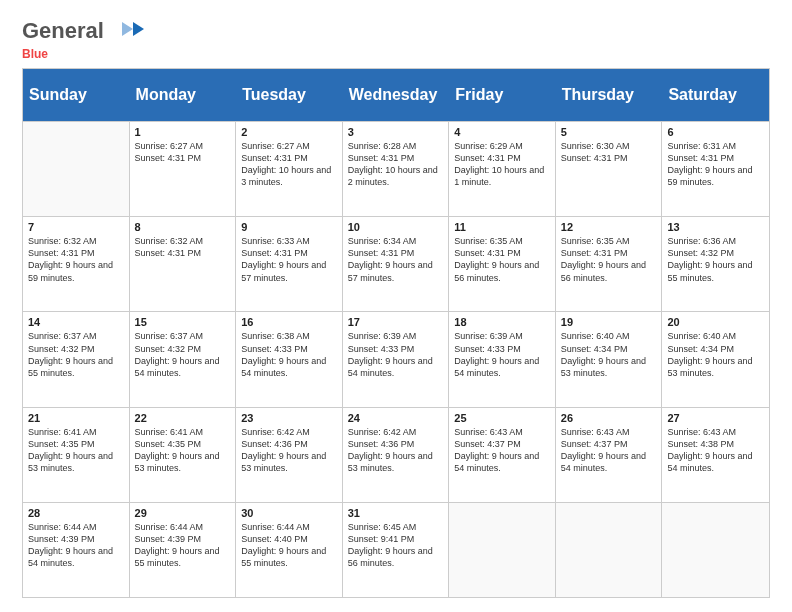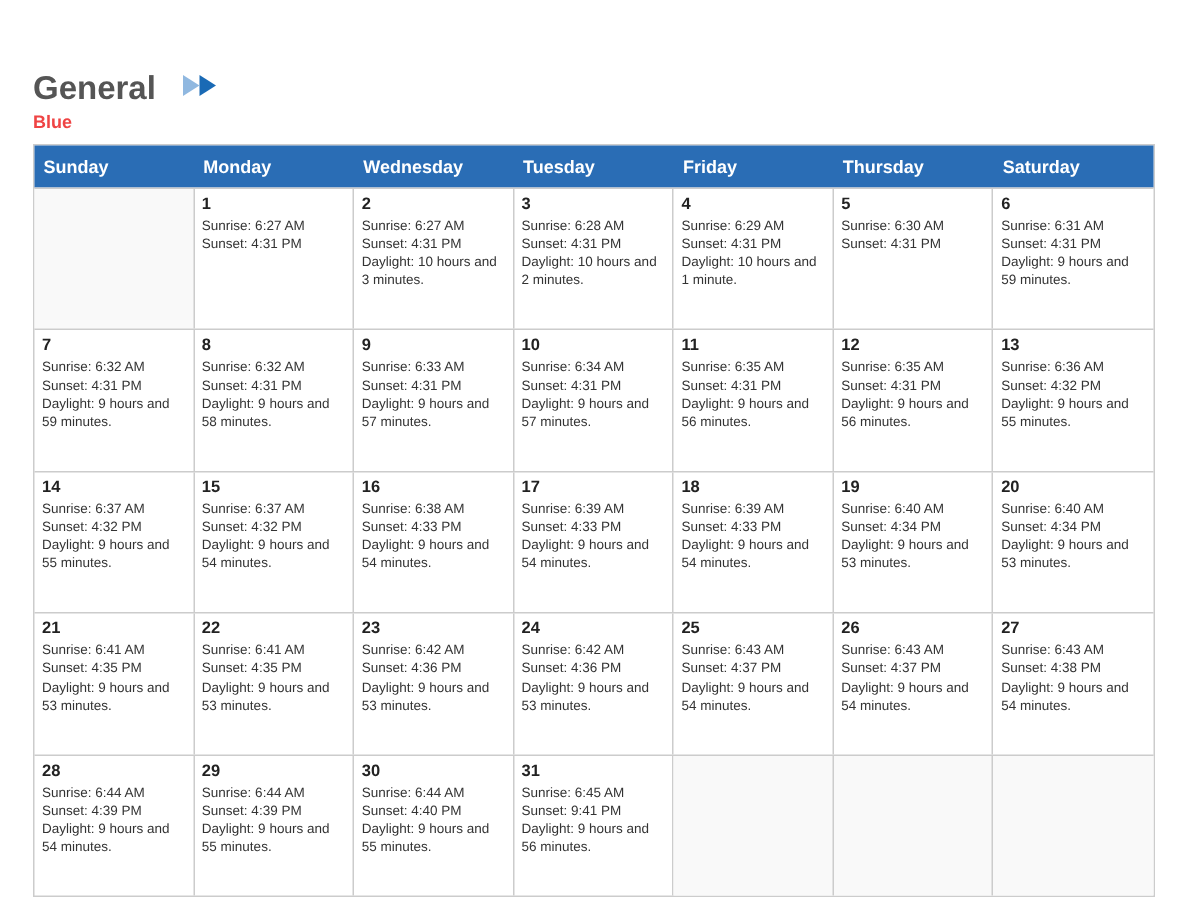--- a/index.html
+++ b/index.html
@@ -48,23 +48,23 @@
       flex-direction: column;
       border: 1px solid #ccc;
     }
     .cal-header {
       display: grid;
       grid-template-columns: repeat(7, 1fr);
       background: #2a6db5;
     }
     .cal-header-cell {
       color: #fff;
-      font-size: 12px;
+      font-size: 16px;
       font-weight: bold;
-      padding: 7px 6px;
+      padding: 17px 6px;
       text-align: left;
     }
     .cal-body {
       flex: 1;
       display: flex;
       flex-direction: column;
     }
     .cal-row {
       display: grid;
       grid-template-columns: repeat(7, 1fr);
@@ -96,21 +96,20 @@
     .cell-line {
       display: block;
       line-height: 1.35;
       font-size: 9px;
       color: #333;
     }
     .logo-row {
       display: flex;
       align-items: center;
       gap: 16px;
-      margin-top: 28px;
     }
     .logo-flag {
       display: inline-block;
       width: 22px;
       height: 16px;
       margin-left: 2px;
       position: relative;
       top: -2px;
     }
   </style>
@@ -134,22 +133,22 @@
     <div class="title-block">
       <div class="month-title"></div>
       <div class="location-title"></div>
     </div>
   </div>
 
   <div class="calendar">
     <div class="cal-header">
     <div class="cal-header-cell">Sunday</div>
         <div class="cal-header-cell">Monday</div>
+        <div class="cal-header-cell">Tuesday</div>
         <div class="cal-header-cell">Wednesday</div>
-        <div class="cal-header-cell">Tuesday</div>
         <div class="cal-header-cell">Friday</div>
         <div class="cal-header-cell">Thursday</div>
         <div class="cal-header-cell">Saturday</div>
       </div>
     <div class="cal-body">
     <div class="cal-row">
           <div class="cal-cell empty"></div>
           <div class="cal-cell">
             <span class="day-num">1</span>
             <span class="cell-line">Sunrise: 6:27 AM</span>
@@ -189,21 +188,20 @@
           <div class="cal-cell">
             <span class="day-num">7</span>
             <span class="cell-line">Sunrise: 6:32 AM</span>
             <span class="cell-line">Sunset: 4:31 PM</span>
             <span class="cell-line">Daylight: 9 hours and 59 minutes.</span>
           </div>
           <div class="cal-cell">
             <span class="day-num">8</span>
             <span class="cell-line">Sunrise: 6:32 AM</span>
             <span class="cell-line">Sunset: 4:31 PM</span>
-            <span class="cell-line">Daylight: 9 hours and 58 minutes.</span>
           </div>
           <div class="cal-cell">
             <span class="day-num">9</span>
             <span class="cell-line">Sunrise: 6:33 AM</span>
             <span class="cell-line">Sunset: 4:31 PM</span>
             <span class="cell-line">Daylight: 9 hours and 57 minutes.</span>
           </div>
           <div class="cal-cell">
             <span class="day-num">10</span>
             <span class="cell-line">Sunrise: 6:34 AM</span>

